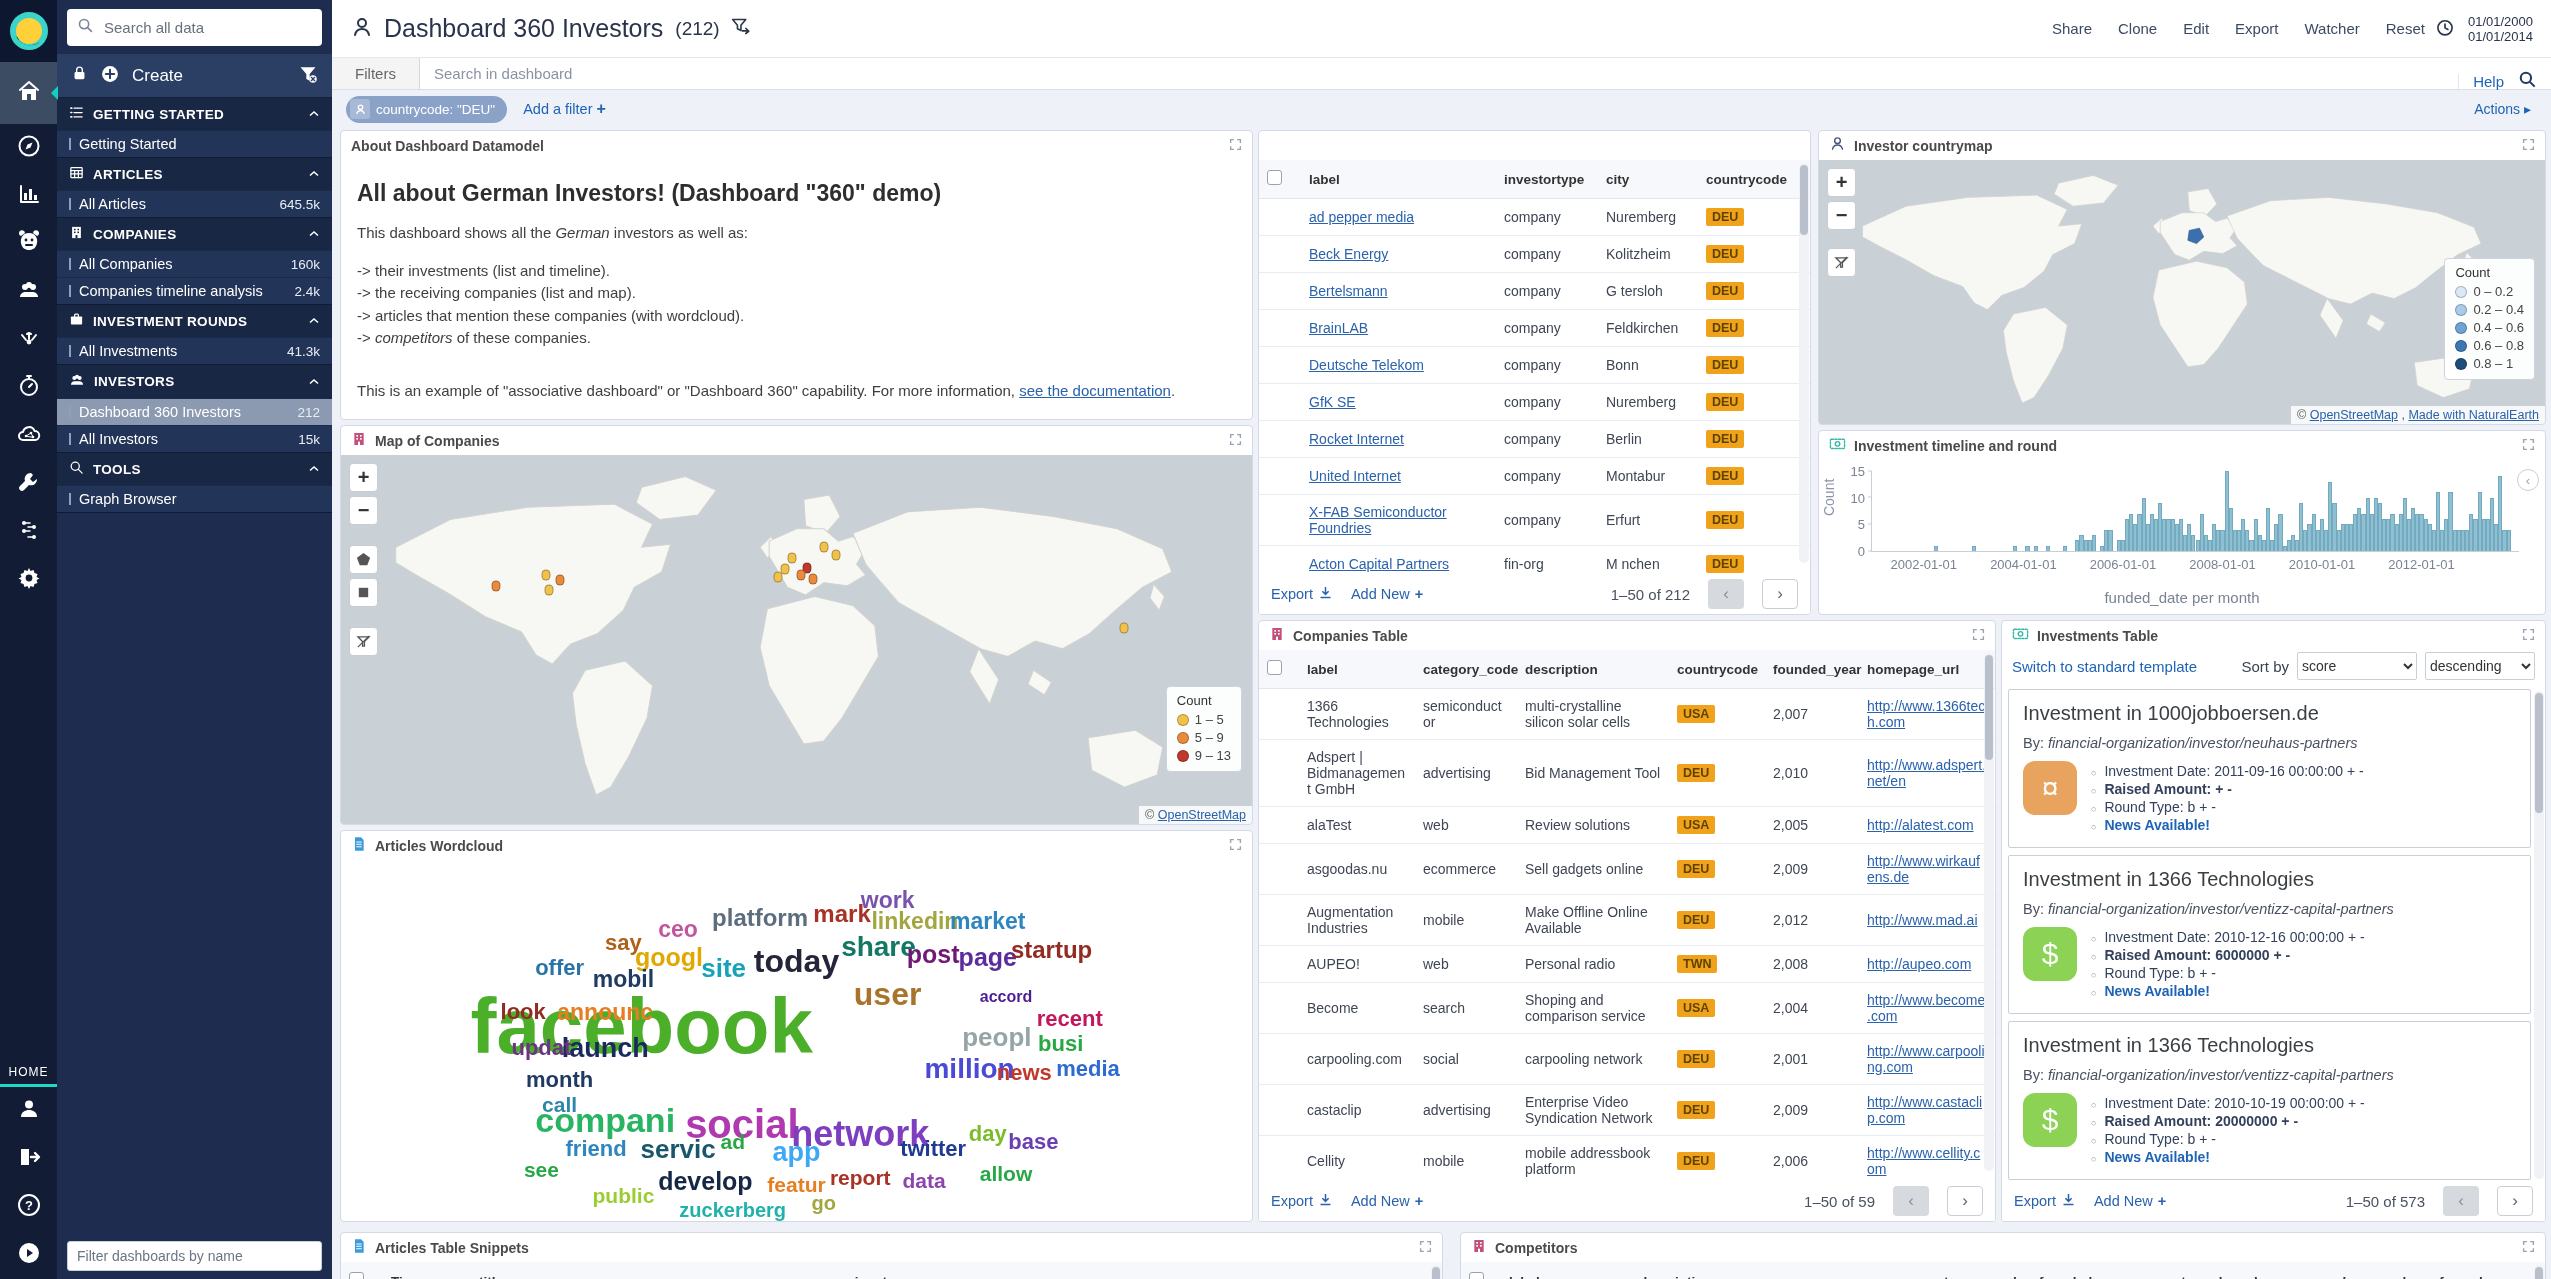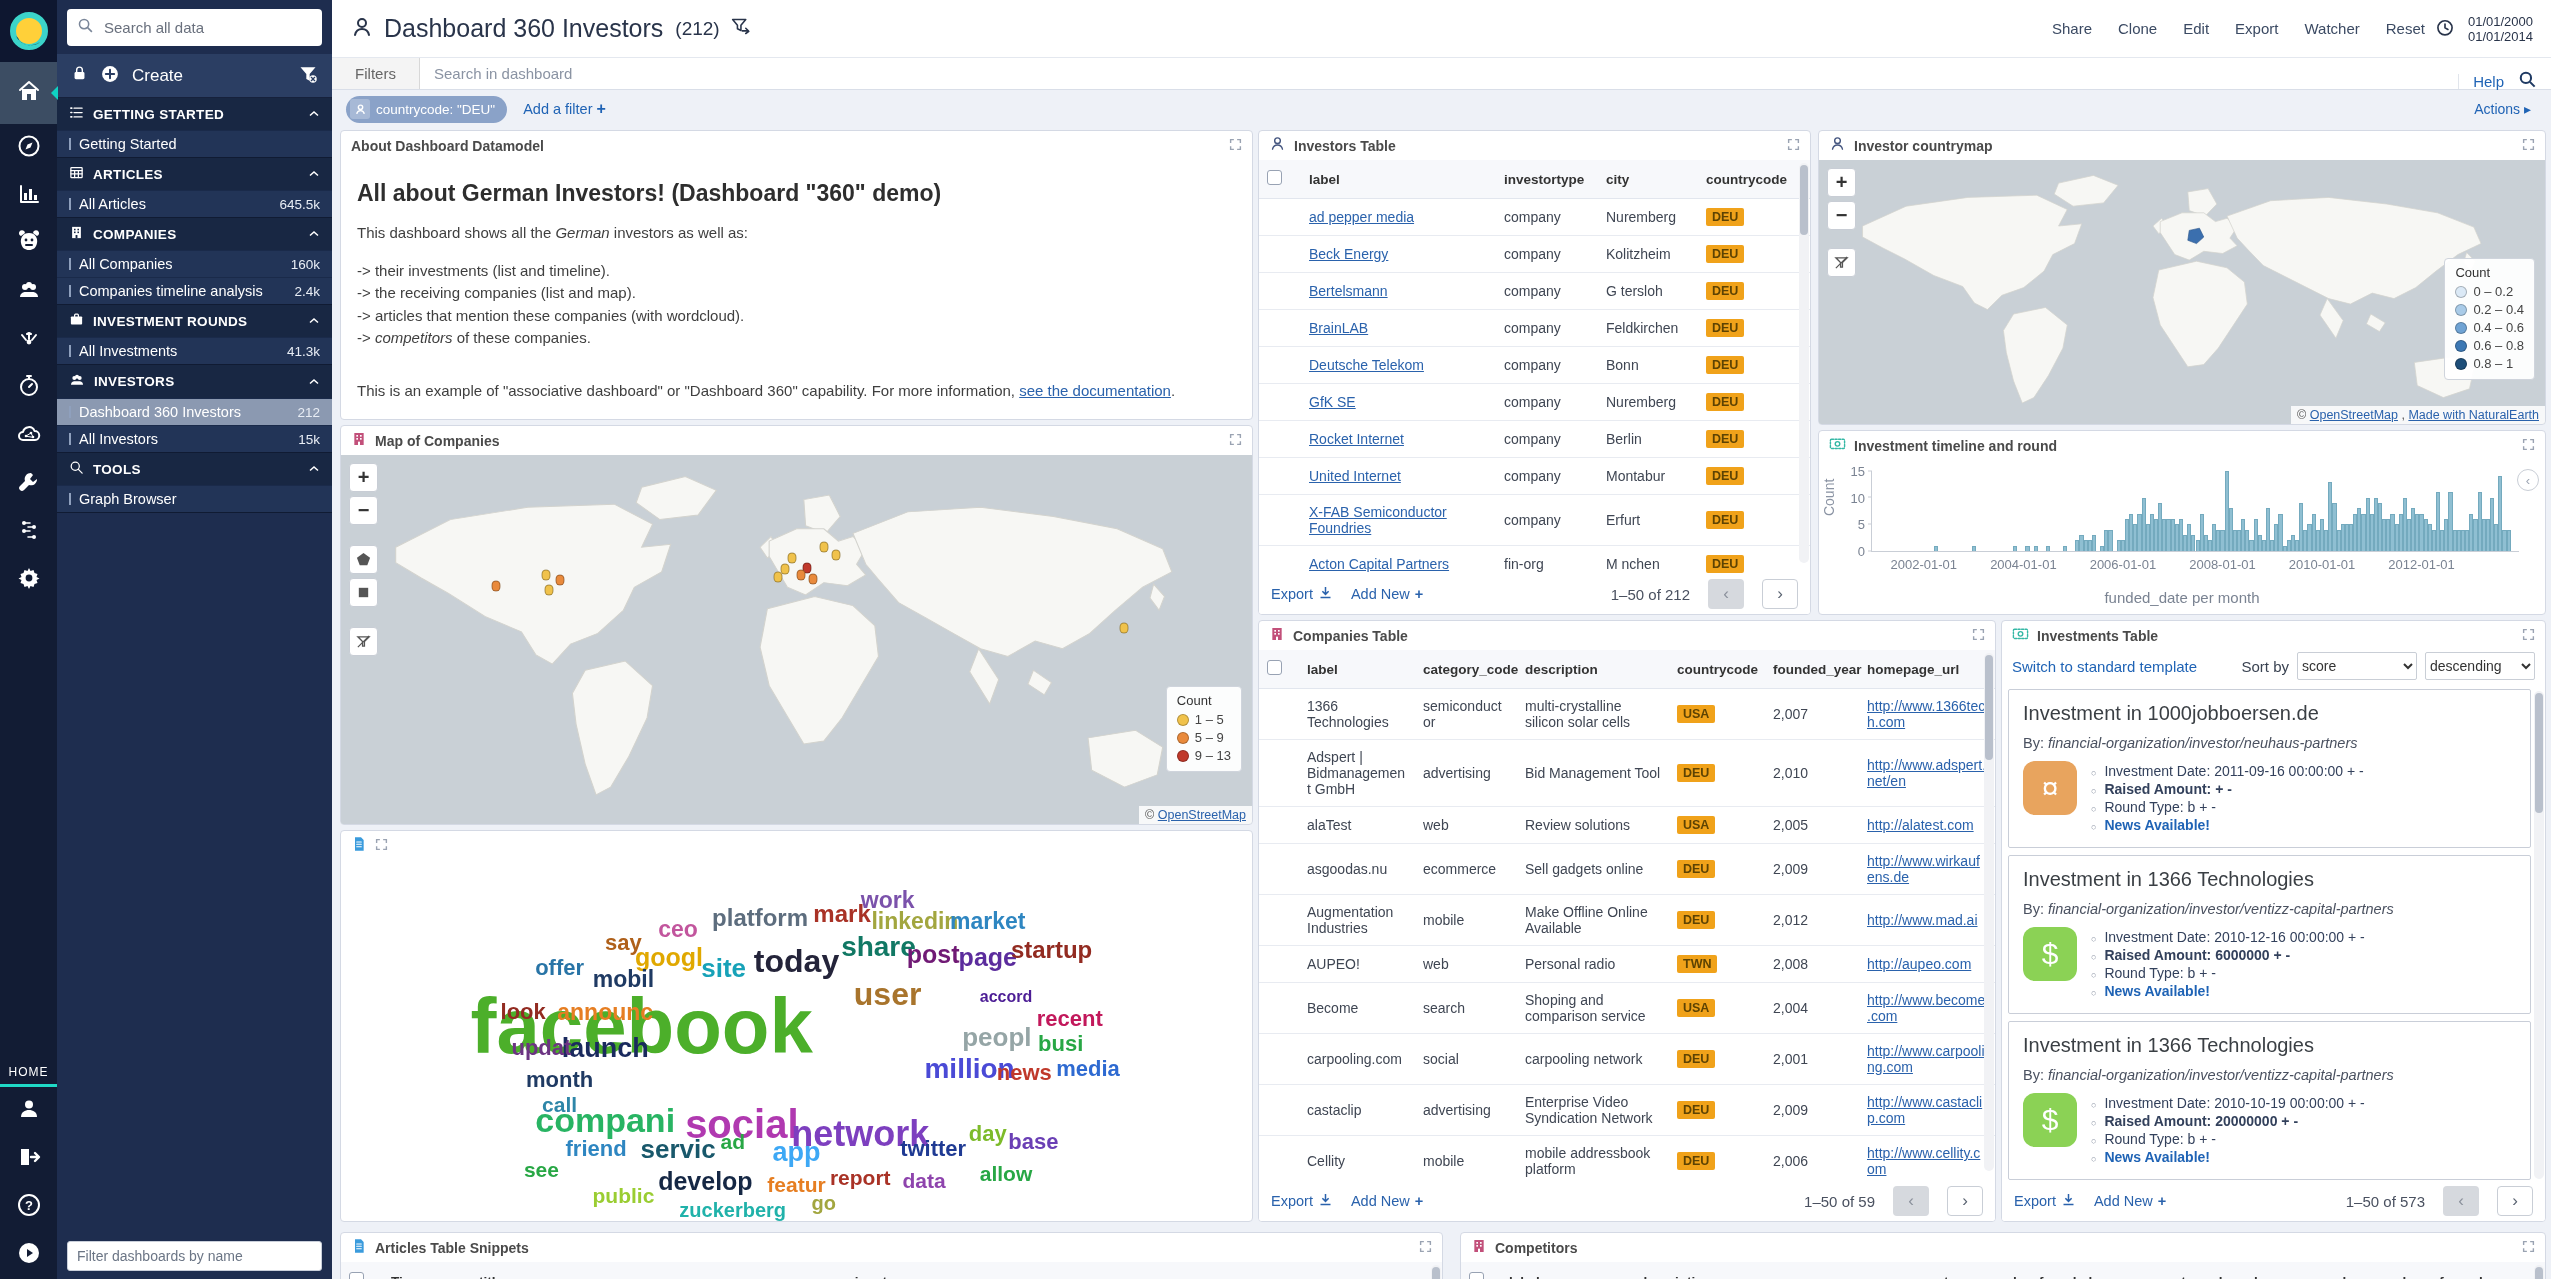--- a/index.html
+++ b/index.html
@@ -577,20 +577,21 @@
         <div class="attrib"><span>©</span> <a href="#">OpenStreetMap</a></div>
       </div>
     </div>
 
     <div class="panel" style="left:8px;top:830px;width:913px;height:392px;">
       <div class="ph">
           <span style="color:#3a9bdc"><svg width="16" height="16" viewBox="0 0 24 24" fill="none" stroke="currentColor" stroke-width="2" stroke-linecap="round" stroke-linejoin="round">
               <path d="M6 2 h9 l4 4 v16 h-13 Z" fill="currentColor" stroke="none"></path>
               <path d="M8.5 9 h7 M8.5 12.5 h7 M8.5 16 h7" stroke="#fff" stroke-width="1.6"></path>
             </svg></span>
+          <span class="pt">Articles Wordcloud</span>
           <span class="exp"><svg width="13" height="13" viewBox="0 0 24 24" fill="none" stroke="currentColor" stroke-width="2.6">
               <path d="M3 9 V3 h6 M15 3 h6 v6 M21 15 v6 h-6 M9 21 H3 v-6"></path>
             </svg></span>
         </div>
       <div class="wc" id="wc">
           <span style="left: 33%; top: 46%; font-size: 78px; color: rgb(76, 175, 42);">facebook</span>
           <span style="left: 44%; top: 73%; font-size: 40px; color: rgb(176, 57, 176);">social</span>
           <span style="left: 57%; top: 76%; font-size: 36px; color: rgb(125, 63, 191);">network</span>
           <span style="left: 29%; top: 72%; font-size: 34px; color: rgb(40, 180, 99);">compani</span>
           <span style="left: 60%; top: 37%; font-size: 32px; color: rgb(168, 116, 44);">user</span>
@@ -636,30 +637,20 @@
           <span style="left: 57%; top: 88%; font-size: 21px; color: rgb(169, 50, 38);">report</span>
           <span style="left: 64%; top: 89%; font-size: 21px; color: rgb(142, 68, 173);">data</span>
           <span style="left: 73%; top: 87%; font-size: 21px; color: rgb(40, 167, 69);">allow</span>
           <span style="left: 31%; top: 93%; font-size: 21px; color: rgb(154, 205, 50);">public</span>
           <span style="left: 43%; top: 97%; font-size: 20px; color: rgb(32, 178, 170);">zuckerberg</span>
           <span style="left: 53%; top: 95%; font-size: 20px; color: rgb(162, 166, 63);">go</span>
         </div>
     </div>
 
     <div class="panel" style="left:926px;top:130px;width:553px;height:485px;">
-      <div class="ph">
-          <span style="color:#44557f"><svg width="17" height="17" viewBox="0 0 24 24" fill="none" stroke="currentColor" stroke-width="2" stroke-linecap="round" stroke-linejoin="round">
-              <circle cx="12" cy="8" r="4"></circle>
-              <path d="M5 20 c1-5 4-6 7-6 s6 1 7 6"></path>
-            </svg></span>
-          <span class="pt">Investors Table</span>
-          <span class="exp"><svg width="13" height="13" viewBox="0 0 24 24" fill="none" stroke="currentColor" stroke-width="2.6">
-              <path d="M3 9 V3 h6 M15 3 h6 v6 M21 15 v6 h-6 M9 21 H3 v-6"></path>
-            </svg></span>
-        </div>
       <div style="position:absolute;left:0;right:0;top:29px;bottom:40px;overflow:hidden;">
         <table class="dt">
             <colgroup>
               <col style="width:42px">
               <col>
               <col style="width:102px">
               <col style="width:100px">
               <col style="width:112px">
             </colgroup>
             <thead>

